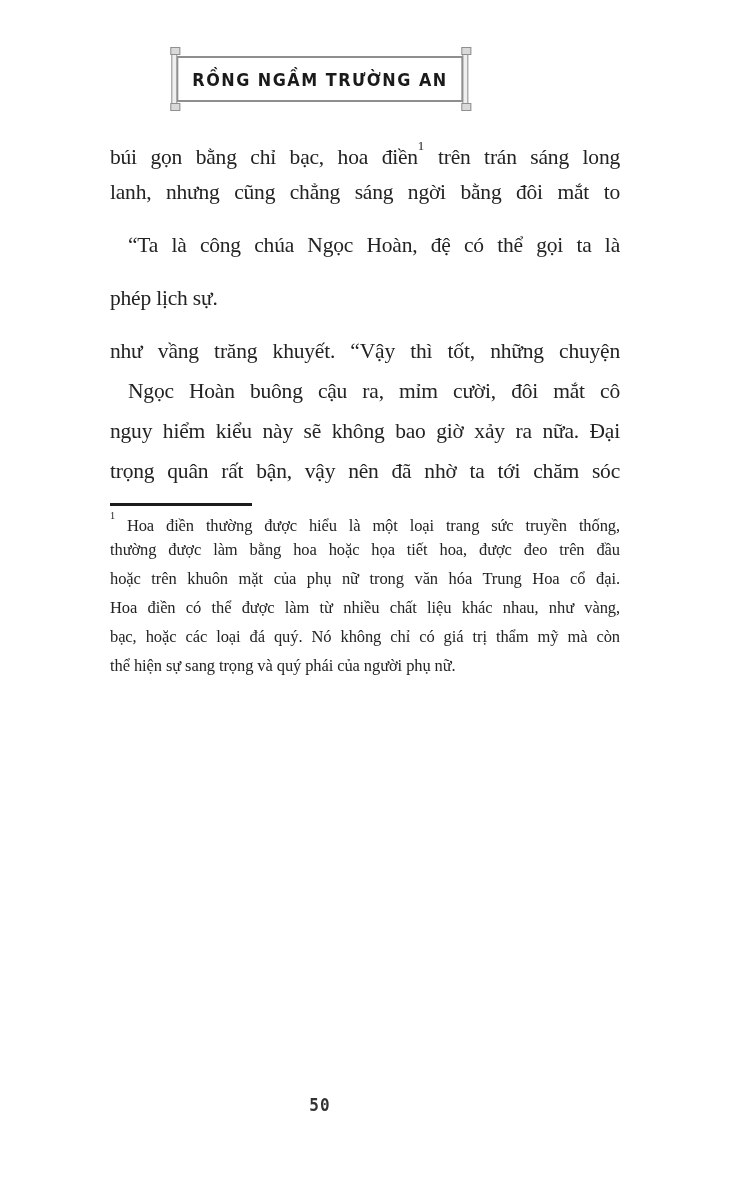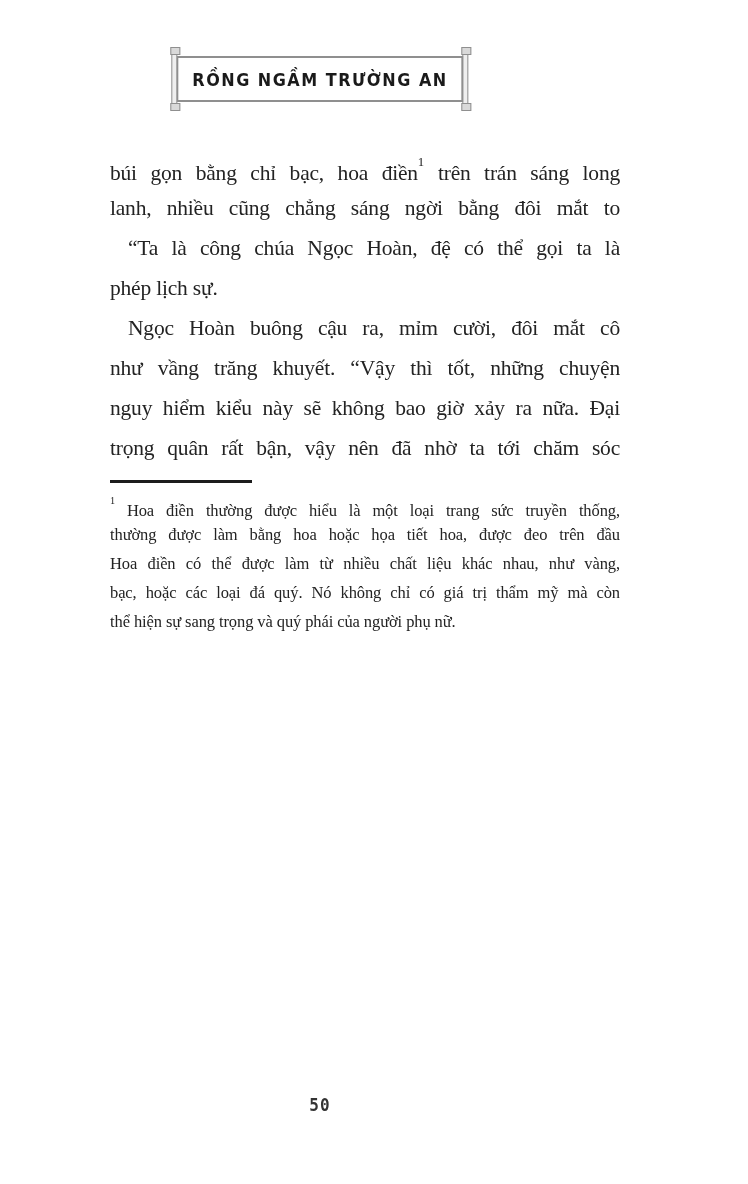--- a/index.html
+++ b/index.html
@@ -53,22 +53,22 @@
     white-space:nowrap;
     transform:scaleY(1.15);
   }
 
   
   .body-text {
     position:absolute;
     top:132px; left:110px;
     width:510px;
   }
-  .para { }
-  .para:first-child { margin-top:16px; }
+  .para { margin-top:13px; }
+  .para:first-child { margin-top:0; }
   .ln {
     height:40px; line-height:40px;
     font-size:21.5px;
     letter-spacing:-0.2px;
     white-space:nowrap;
     text-align:justify;
     text-align-last:justify;
   }
   .ln.last { text-align-last:left; }
   .ln.indent { text-indent:18px; }
@@ -77,21 +77,21 @@
     position:relative; top:-0.5em;
     letter-spacing:0;
   }
 
   
   .fn-rule {
     margin-top:12px;
     width:142px; height:3px;
     background:#1c1c1c;
   }
-  .footnote { margin-top:8px; }
+  .footnote { }
   .fn-ln {
     height:29px; line-height:29px;
     font-size:16.5px;
     letter-spacing:-0.1px;
     white-space:nowrap;
     text-align:justify;
     text-align-last:justify;
   }
   .fn-ln.last { text-align-last:left; }
   sup.fnmark {
@@ -122,45 +122,46 @@
     <div class="banner-box">
       <span class="banner-title">RỒNG NGẦM TRƯỜNG AN</span>
     </div>
     <div class="rod"></div>
   </header>
 
   <main class="body-text">
 
     <div class="para">
       <div class="ln"><span>búi gọn bằng chỉ bạc, hoa điền</span><sup class="fnref">1</sup><span> trên trán sáng long</span></div>
-      <div class="ln">lanh, nhiều cũng chẳng sáng ngời bằng đôi mắt to</div>
+      <div class="ln">lanh, nhưng cũng chẳng sáng ngời bằng đôi mắt to</div>
     </div>
 
     <div class="para">
       <div class="ln indent">“Ta là công chúa Ngọc Hoàn, đệ có thể gọi ta là</div>
     </div>
 
     <div class="para">
       <div class="ln last">phép lịch sự.</div>
     </div>
 
 
 
     <div class="para">
+      <div class="ln">như vầng trăng khuyết. “Vậy thì tốt, những chuyện</div>
       <div class="ln indent">Ngọc Hoàn buông cậu ra, mỉm cười, đôi mắt cô</div>
-      <div class="ln">như vầng trăng khuyết. “Vậy thì tốt, những chuyện</div>
       <div class="ln">nguy hiểm kiểu này sẽ không bao giờ xảy ra nữa. Đại</div>
       <div class="ln">trọng quân rất bận, vậy nên đã nhờ ta tới chăm sóc</div>
     </div>
 
     <div class="fn-rule"></div>
 
     <div class="footnote">
       <div class="fn-ln"><sup class="fnmark">1</sup><span> Hoa điền thường được hiểu là một loại trang sức truyền thống,</span></div>
       <div class="fn-ln">thường được làm bằng hoa hoặc họa tiết hoa, được đeo trên đầu</div>
+      <div class="fn-ln">hoặc trên khuôn mặt của phụ nữ trong văn hóa Trung Hoa cổ đại.</div>
       <div class="fn-ln">Hoa điền có thể được làm từ nhiều chất liệu khác nhau, như vàng,</div>
       <div class="fn-ln">bạc, hoặc các loại đá quý. Nó không chỉ có giá trị thẩm mỹ mà còn</div>
       <div class="fn-ln last">thể hiện sự sang trọng và quý phái của người phụ nữ.</div>
     </div>
 
   </main>
 
   <div class="page-number">50</div>
 
 </div>

